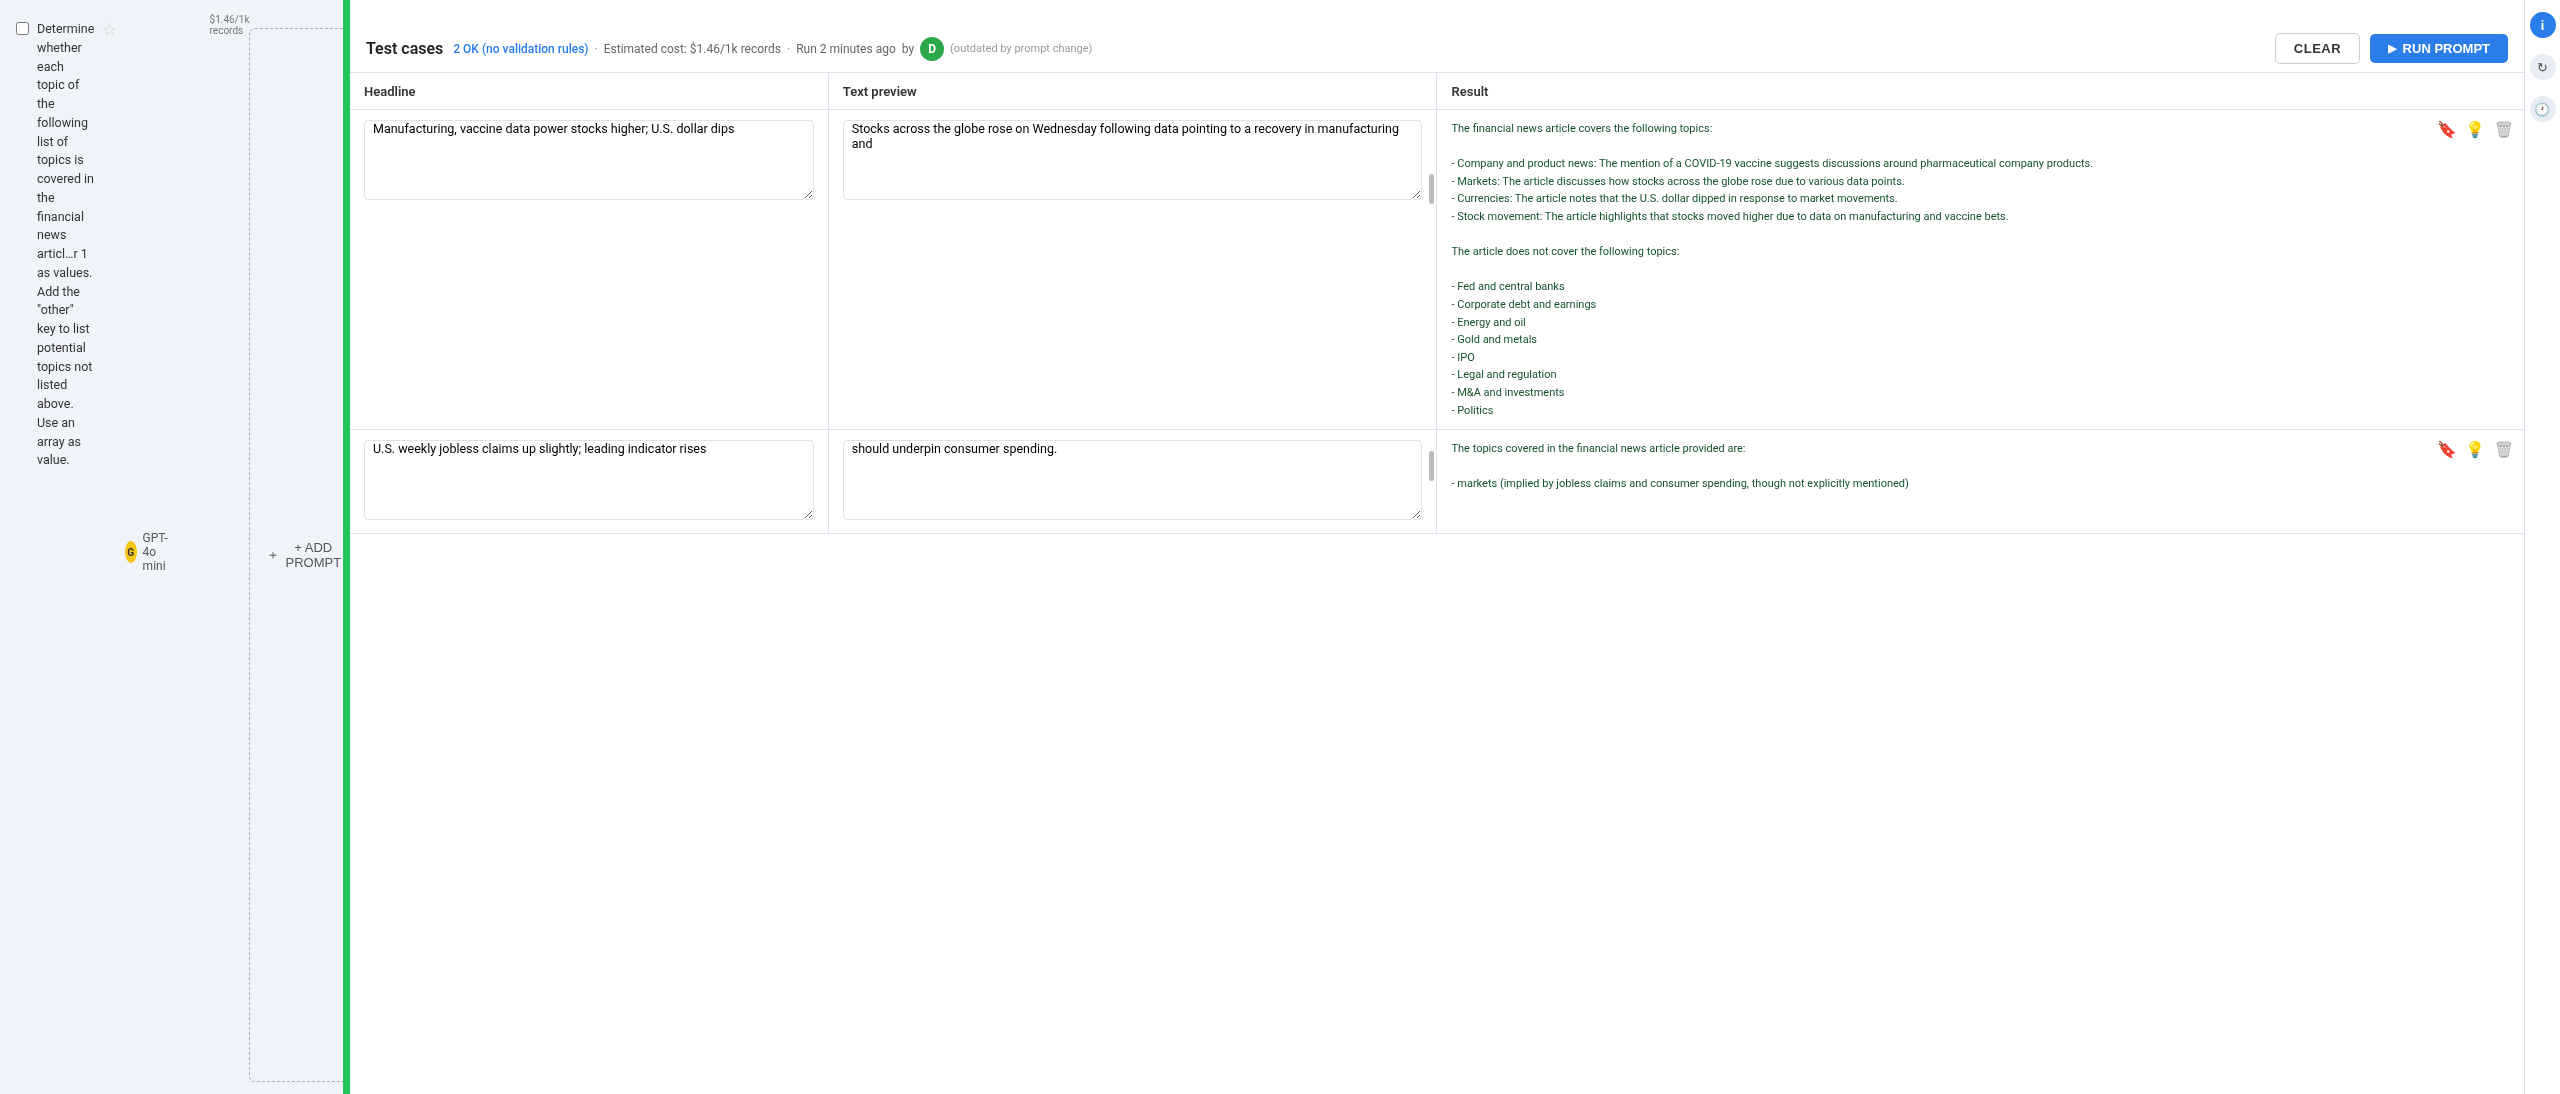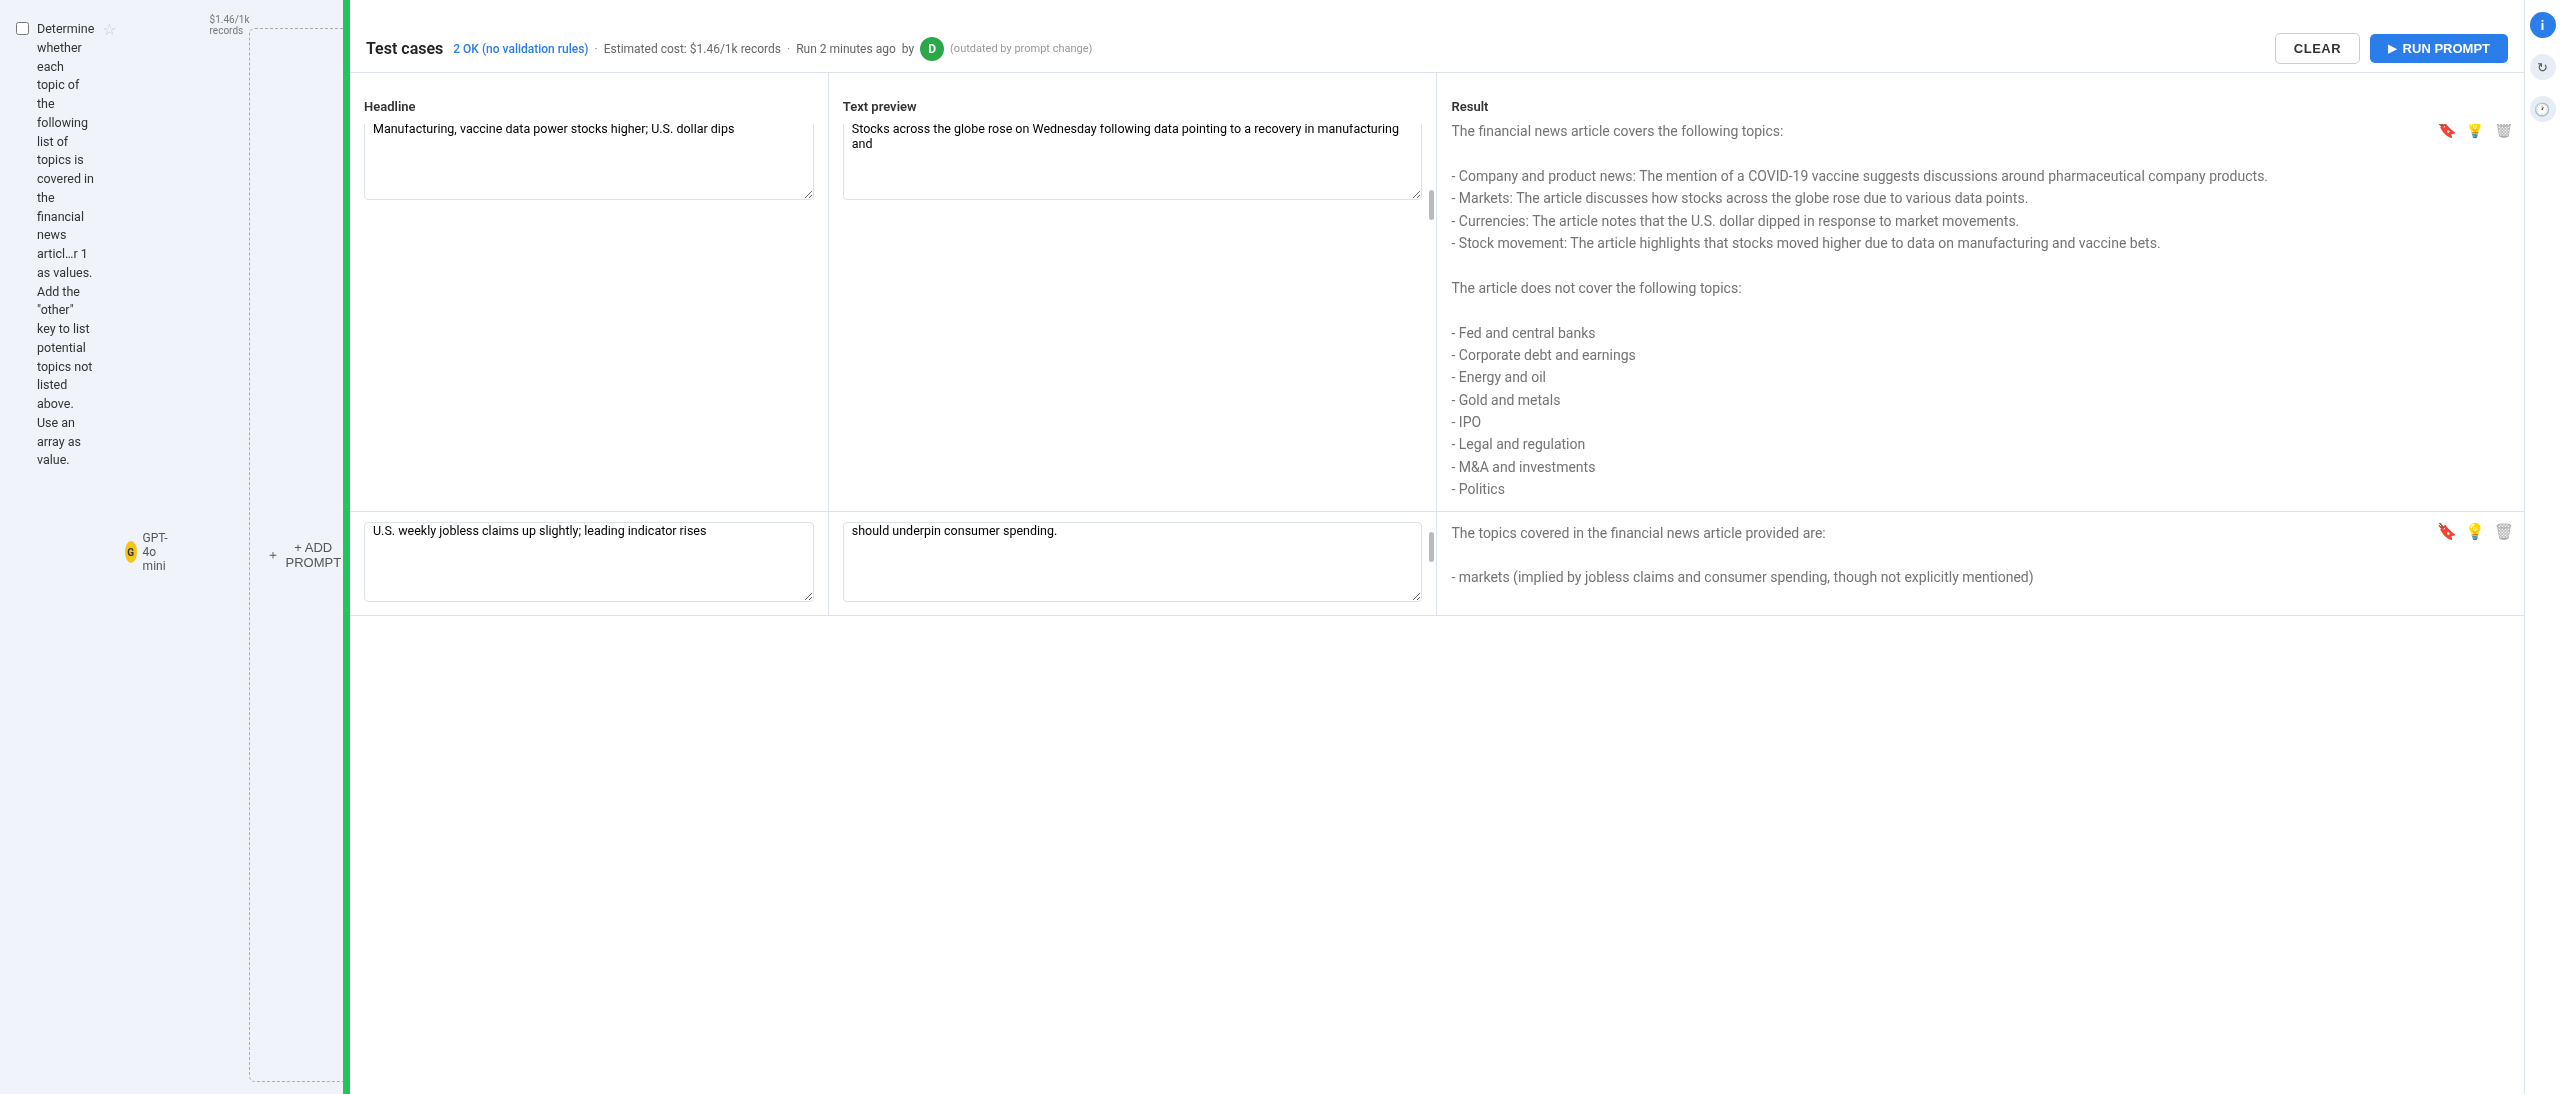--- a/index.html
+++ b/index.html
@@ -231,21 +231,21 @@
     .test-table thead th {
       background: #fff;
       border-bottom: 2px solid #dce3ef;
       border-right: 1px solid #dce3ef;
       padding: 10px 14px;
       text-align: left;
       font-weight: 600;
       font-size: 13px;
       color: #333;
       position: sticky;
-      top: 16px;
+      top: 1px;
       z-index: 10;
       margin-left: 8px;
     }
 
     .test-table thead th:last-child { border-right: none; }
 
     .col-headline { width: 22%; }
     .col-preview { width: 28%; }
     .col-result { width: 50%; }
 
@@ -272,22 +272,22 @@
       font-family: inherit;
       color: #000000;
       background: #fff;
     }
 
     .result-cell {
       position: relative;
     }
 
     .result-text {
-      font-size: 14px;
-      color: #737373;
+      font-size: 11px;
+      color: #14532d;
       line-height: 1.6;
     }
 
     .result-actions {
       position: absolute;
       top: 10px;
       right: 10px;
       display: flex;
       gap: 8px;
     }

